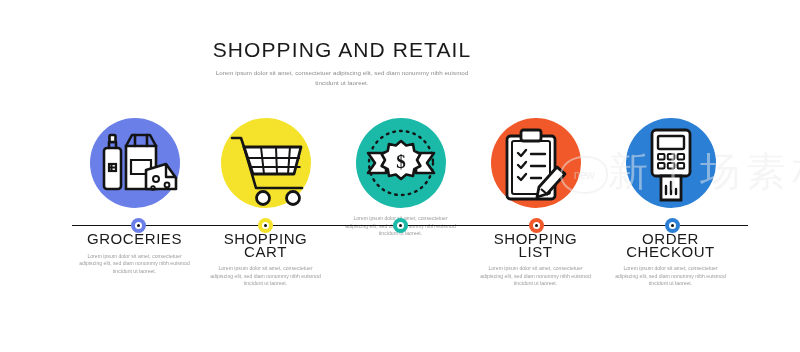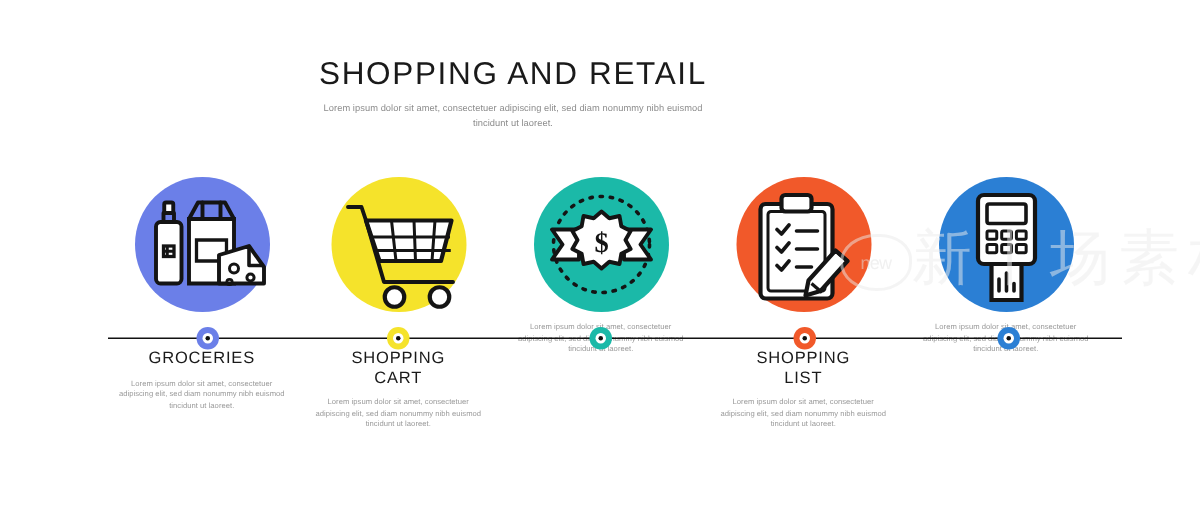--- a/index.html
+++ b/index.html
@@ -104,21 +104,21 @@
   .icon-circle svg {
     position: absolute;
     left: 0;
     top: 0;
     width: 90px;
     height: 90px;
     overflow: visible;
   }
   .step-title {
     margin-top: 25px;
-    font-size: 11px;
+    font-size: 15px;
     letter-spacing: 0.55px;
     color: #1a1a1a;
     line-height: 12.5px;
     font-weight: 400;
     white-space: pre-line;
   }
   .step-body {
     margin: 7px auto 0 auto;
     width: 118px;
     font-size: 5.1px;
@@ -270,20 +270,22 @@
           <rect x="19.8" y="28" width="6.5" height="5.5" rx="1" fill="none" stroke="#141414" stroke-width="2"></rect>
           <rect x="29.6" y="28" width="6.5" height="5.5" rx="1" fill="none" stroke="#141414" stroke-width="2"></rect>
           <rect x="10" y="37" width="6.5" height="5.5" rx="1" fill="none" stroke="#141414" stroke-width="2"></rect>
           <rect x="19.8" y="37" width="6.5" height="5.5" rx="1" fill="none" stroke="#141414" stroke-width="2"></rect>
           <rect x="29.6" y="37" width="6.5" height="5.5" rx="1" fill="none" stroke="#141414" stroke-width="2"></rect>
           <path d="M13 50h20v24H13z" fill="#fff" stroke="#141414" stroke-width="2.8"></path>
           <path d="M18 68v-8M23 68v-12M28 68v-5" stroke="#141414" stroke-width="2.4" stroke-linecap="round"></path>
         </g>
         </svg>
       </div>
+      <div class="step-title">ORDER
+CHECKOUT</div>
       <div class="step-body">Lorem ipsum dolor sit amet, consectetuer adipiscing elit, sed diam nonummy nibh euismod tincidunt ut laoreet.</div>
     </div>
   </div>
 
 <div id="timeline">
   <div id="timeline-line"></div>
 <div class="marker" style="left: 138px; background: rgb(107, 127, 232);">
       <span class="marker-inner">
         <span class="marker-core"></span>
       </span>

